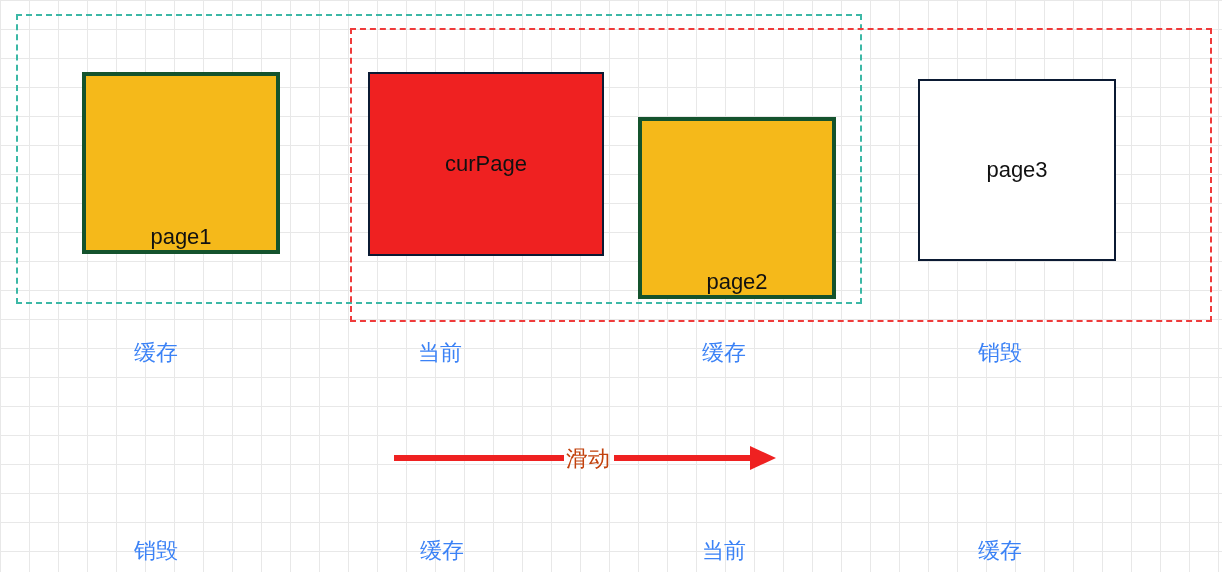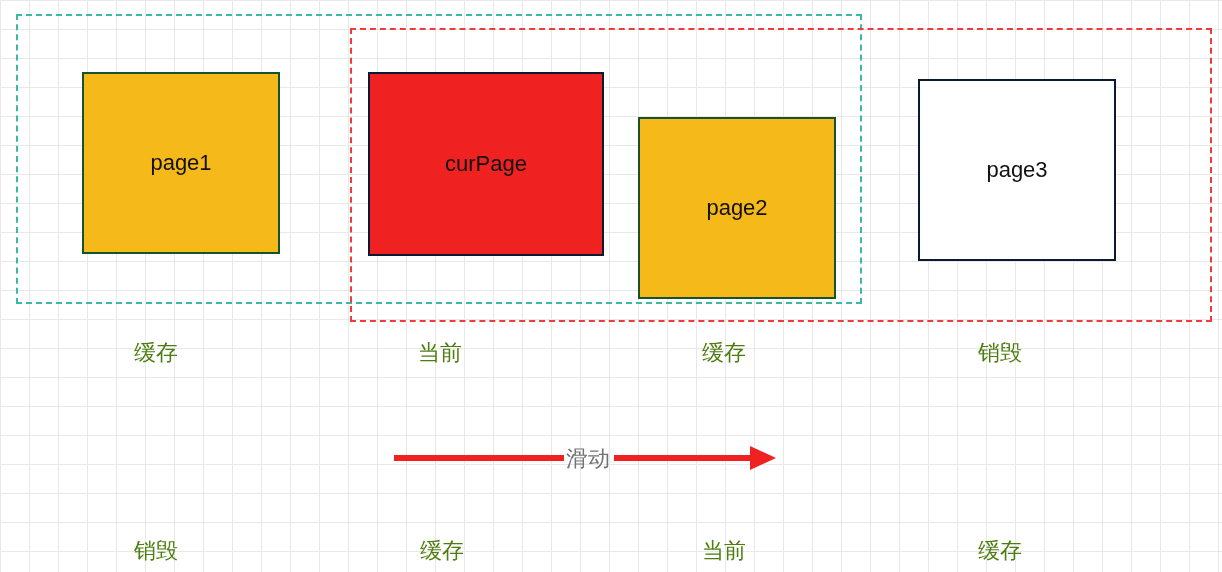--- a/index.html
+++ b/index.html
@@ -36,35 +36,36 @@
     .page-box {
       position: absolute;
       display: flex;
       align-items: center;
       justify-content: center;
       font-size: 22px;
       color: #111;
     }
     .page-yellow {
       background: #f5b91a;
-      border: 2px solid #14532d;
+      border: 4px solid #14532d;
+      align-items: flex-end;
     }
     .page-red {
       background: #ef2121;
       border: 2px solid #0b1a33;
     }
     .page-white {
       background: #ffffff;
       border: 2px solid #0b1a33;
     }
 
     .label {
       position: absolute;
       font-size: 22px;
-      color: #4d7c0f;
+      color: #3b82f6;
       white-space: nowrap;
     }
 
     .arrow-wrap {
       position: absolute;
       display: flex;
       align-items: center;
       height: 24px;
     }
     .arrow-line {
@@ -75,21 +76,21 @@
     .arrow-head {
       width: 0;
       height: 0;
       border-top: 12px solid transparent;
       border-bottom: 12px solid transparent;
       border-left: 26px solid #ef2121;
     }
     .arrow-label {
       position: absolute;
       font-size: 22px;
-      color: #737373;
+      color: #c2410c;
       white-space: nowrap;
     }
   </style>
 </head>
 <body>
 
 <div class="dashed-box dashed-teal" style="left:16px; top:14px; width:846px; height:290px;"></div>
 
 <div class="dashed-box dashed-red" style="left:350px; top:28px; width:862px; height:294px;"></div>
 

